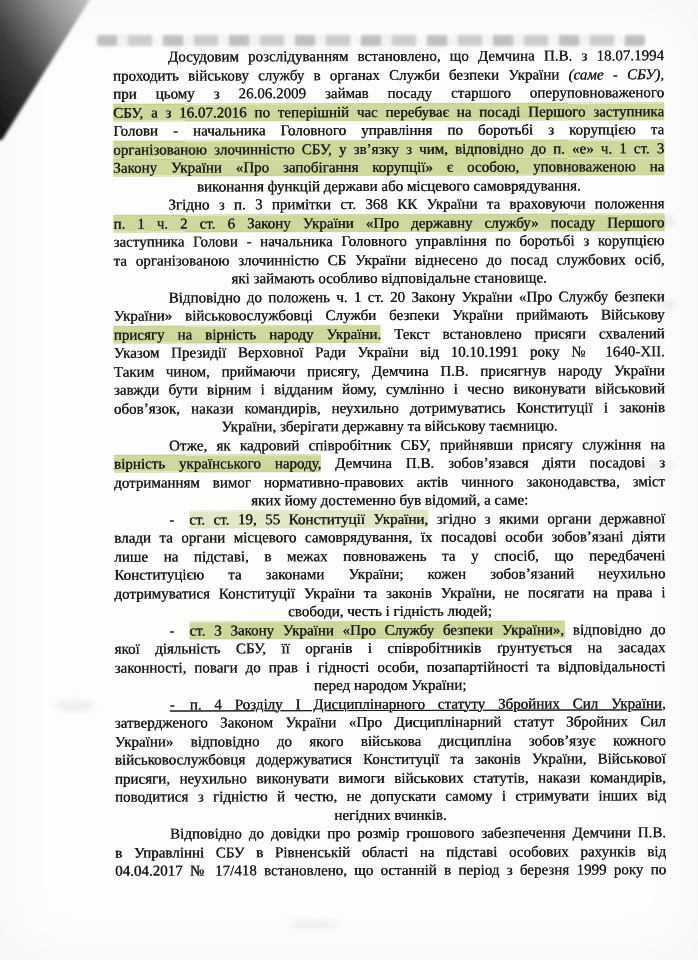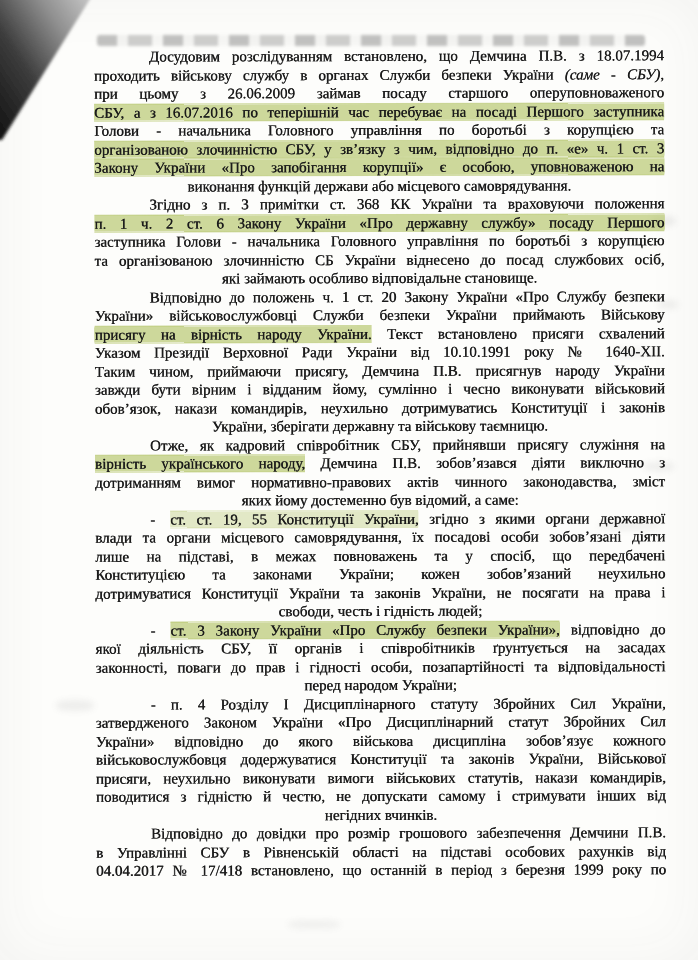--- a/index.html
+++ b/index.html
@@ -17,20 +17,21 @@
     transform:rotate(-0.15deg);
     color:var(--ink,#1b1b1b);
     font-size:15px;
     line-height:18.5px;
     text-shadow:0.35px 0 0 currentColor;
   }
   .line{
     text-align:justify;
     text-align-last:justify;
     white-space:normal;
+    margin-left:19px;
   }
   .line.last{
     text-align:center;
     text-align-last:auto;
   }
   .it{font-style:italic;}
   .hl{
     background:var(--hl,rgba(174,191,92,0.6));
     box-shadow:0 1px 0 var(--hl,rgba(174,191,92,0.6)),0 -1px 0 var(--hl,rgba(174,191,92,0.6));
   }
@@ -107,34 +108,34 @@
       <div class="line last"><span>які займають особливо відповідальне становище.</span></div>
       <div class="line" style="text-indent: 55px;"><span>Відповідно до положень ч. 1 ст. 20 Закону України «Про Службу безпеки</span></div>
       <div class="line"><span>України» військовослужбовці Служби безпеки України приймають Військову</span></div>
       <div class="line"><span class="hl">присягу на вірність народу України.</span><span> Текст встановлено присяги схвалений</span></div>
       <div class="line"><span>Указом Президії Верховної Ради України від 10.10.1991 року № 1640-XII.</span></div>
       <div class="line"><span>Таким чином, приймаючи присягу, Демчина П.В. присягнув народу України</span></div>
       <div class="line"><span>завжди бути вірним і відданим йому, сумлінно і чесно виконувати військовий</span></div>
       <div class="line"><span>обов’язок, накази командирів, неухильно дотримуватись Конституції і законів</span></div>
       <div class="line last"><span>України, зберігати державну та військову таємницю.</span></div>
       <div class="line" style="text-indent: 55px;"><span>Отже, як кадровий співробітник СБУ, прийнявши присягу служіння на</span></div>
-      <div class="line"><span class="hl">вірність українського народу,</span><span> Демчина П.В. зобов’язався діяти виключно з</span></div>
+      <div class="line"><span class="hl">вірність українського народу,</span><span> Демчина П.В. зобов’язався діяти посадові з</span></div>
       <div class="line"><span>дотриманням вимог нормативно-правових актів чинного законодавства, зміст</span></div>
       <div class="line last"><span>яких йому достеменно був відомий, а саме:</span></div>
       <div class="line" style="text-indent: 55px;"><span>- </span><span class="hl pale">ст. ст. 19, 55 Конституції України,</span><span> згідно з якими органи державної</span></div>
       <div class="line"><span>влади та органи місцевого самоврядування, їх посадові особи зобов’язані діяти</span></div>
       <div class="line"><span>лише на підставі, в межах повноважень та у спосіб, що передбачені</span></div>
       <div class="line"><span>Конституцією та законами України; кожен зобов’язаний неухильно</span></div>
       <div class="line"><span>дотримуватися Конституції України та законів України, не посягати на права і</span></div>
       <div class="line last"><span>свободи, честь і гідність людей;</span></div>
       <div class="line" style="text-indent: 55px;"><span>- </span><span class="hl">ст. 3 Закону України «Про Службу безпеки України»,</span><span> відповідно до</span></div>
       <div class="line"><span>якої діяльність СБУ, її органів і співробітників ґрунтується на засадах</span></div>
       <div class="line"><span>законності, поваги до прав і гідності особи, позапартійності та відповідальності</span></div>
       <div class="line last"><span>перед народом України;</span></div>
-      <div class="line" style="text-indent: 55px;"><span>- </span><span>п. 4 Розділу І Дисциплінарного статуту Збройних Сил України,</span></div>
+      <div class="line" style="text-indent: 55px; text-decoration: underline;"><span>- </span><span>п. 4 Розділу І Дисциплінарного статуту Збройних Сил України,</span></div>
       <div class="line"><span>затвердженого Законом України «Про Дисциплінарний статут Збройних Сил</span></div>
       <div class="line"><span>України» відповідно до якого військова дисципліна зобов’язує кожного</span></div>
       <div class="line"><span>військовослужбовця додержуватися Конституції та законів України, Військової</span></div>
       <div class="line"><span>присяги, неухильно виконувати вимоги військових статутів, накази командирів,</span></div>
       <div class="line"><span>поводитися з гідністю й честю, не допускати самому і стримувати інших від</span></div>
       <div class="line last"><span>негідних вчинків.</span></div>
       <div class="line" style="text-indent: 55px;"><span>Відповідно до довідки про розмір грошового забезпечення Демчини П.В.</span></div>
       <div class="line"><span>в Управлінні СБУ в Рівненській області на підставі особових рахунків від</span></div>
       <div class="line"><span>04.04.2017 № 17/418 встановлено, що останній в період з березня 1999 року по</span></div>
     </div>

